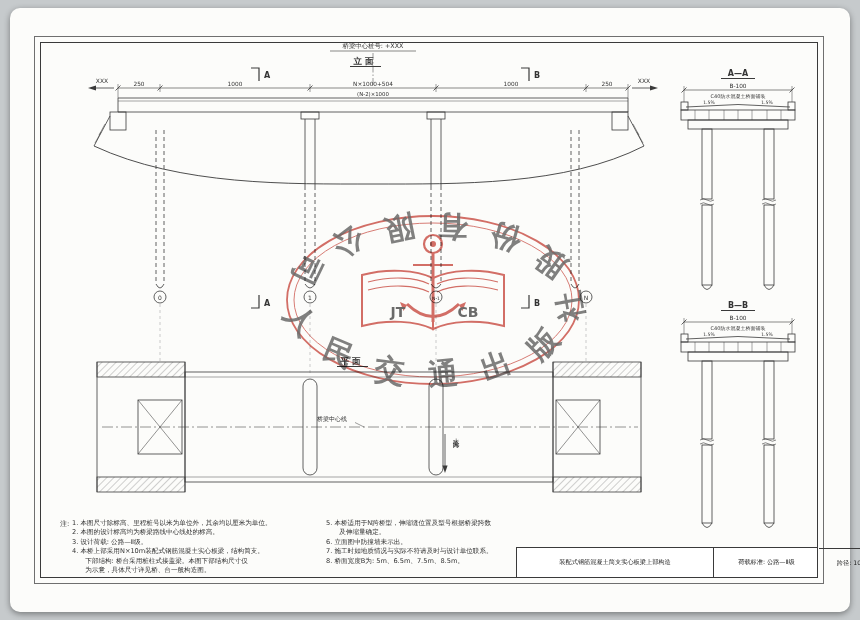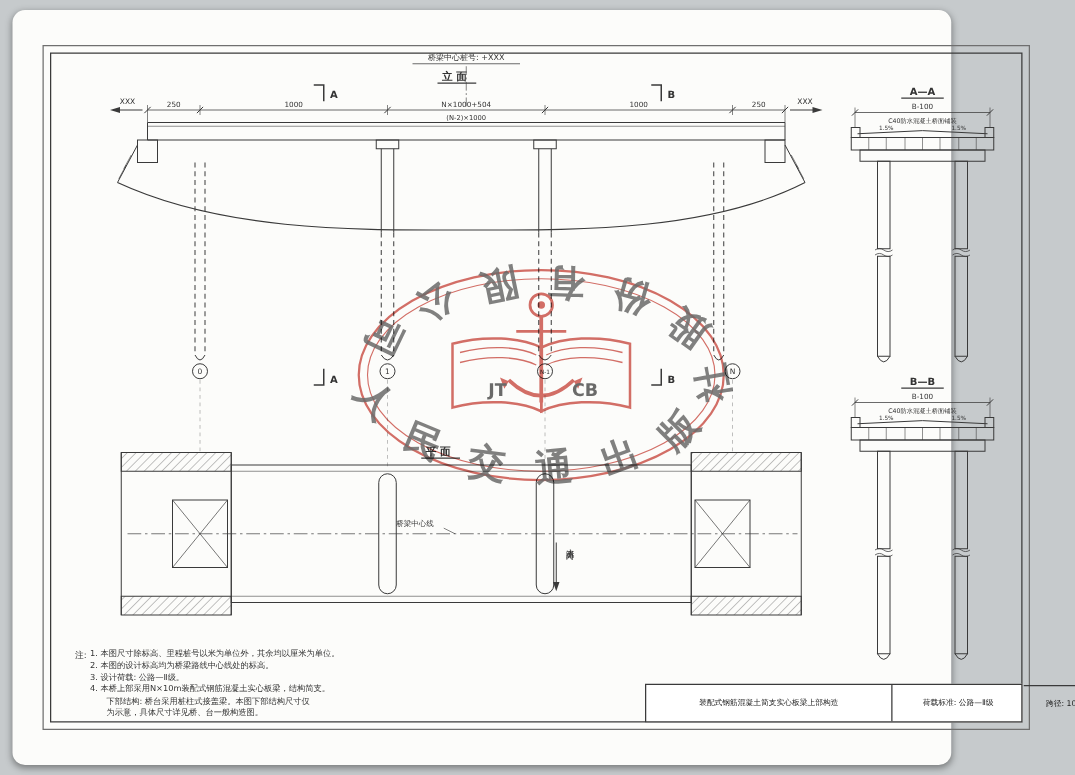--- a/index.html
+++ b/index.html
@@ -1,18 +1,18 @@
 <!DOCTYPE html>
 <html><head>
 <meta charset="utf-8">
 <style>
   *{margin:0;padding:0;box-sizing:border-box}
   html,body{width:860px;height:620px}
   body{background:#c6cacc;font-family:"DejaVu Sans","Liberation Sans",sans-serif;position:relative;overflow:hidden}
-  .sheet{position:absolute;left:10px;top:8px;width:751px;height:604px;background:#fcfcfa;border-radius:10px;box-shadow:0 2px 6px rgba(0,0,0,.4)}
+  .sheet{position:absolute;left:10px;top:8px;width:840px;height:604px;background:#fcfcfa;border-radius:10px;box-shadow:0 2px 6px rgba(0,0,0,.4)}
   .frame-outer{position:absolute;left:24px;top:28px;width:790px;height:548px;border:1px solid #6f6f6f}
   .frame-inner{position:absolute;left:5px;top:5px;right:5px;bottom:5px;border:1.6px solid #3a3a3a}
   svg.draw{position:absolute;left:0;top:0;width:840px;height:604px}
   svg text{font-family:"DejaVu Sans","Liberation Sans",sans-serif;fill:#333}
   .notes-label{position:absolute;left:50px;top:511px;font-size:7px;color:#333}
   .notes-col{position:absolute;top:511px;font-size:6.6px;line-height:9.4px;color:#333;white-space:nowrap}
   .notes-col.left{left:62px}
   .notes-col.right{left:316px}
   .flow-label{position:absolute;left:441px;top:425px;font-size:6.6px;color:#333;writing-mode:vertical-rl;text-orientation:upright;letter-spacing:1px}
   .titleblock{position:absolute;left:506px;top:539px;width:302px;height:31px;border:1px solid #3a3a3a;background:#fff;display:flex;flex-direction:row}
@@ -281,20 +281,27 @@
 
   <div class="notes-label">注:</div>
   <div class="notes-col left">
     <div>1. 本图尺寸除标高、里程桩号以米为单位外，其余均以厘米为单位。</div>
     <div>2. 本图的设计标高均为桥梁路线中心线处的标高。</div>
     <div>3. 设计荷载: 公路—Ⅱ级。</div>
     <div>4. 本桥上部采用N×10m装配式钢筋混凝土实心板梁，结构简支。</div>
     <div>　　下部结构: 桥台采用桩柱式接盖梁。本图下部结构尺寸仅</div>
     <div>　　为示意，具体尺寸详见桥、台一般构造图。</div>
   </div>
+  <div class="notes-col right">
+    <div>5. 本桥适用于N跨桥型，伸缩缝位置及型号根据桥梁跨数</div>
+    <div>　　及伸缩量确定。</div>
+    <div>6. 立面图中防撞墙未示出。</div>
+    <div>7. 施工时如地质情况与实际不符请及时与设计单位联系。</div>
+    <div>8. 桥面宽度B为: 5m、6.5m、7.5m、8.5m。</div>
+  </div>
 
   <div class="flow-label">水流方向</div>
 
   <div class="titleblock">
     <div class="tb-row">
       <div class="tb-cell tb-w196">装配式钢筋混凝土简支实心板梁上部构造</div>
       <div class="tb-cell tb-w106">荷载标准: 公路—Ⅱ级</div>
     </div>
     <div class="tb-row">
       <div class="tb-cell tb-w66">跨径: 10m</div>

